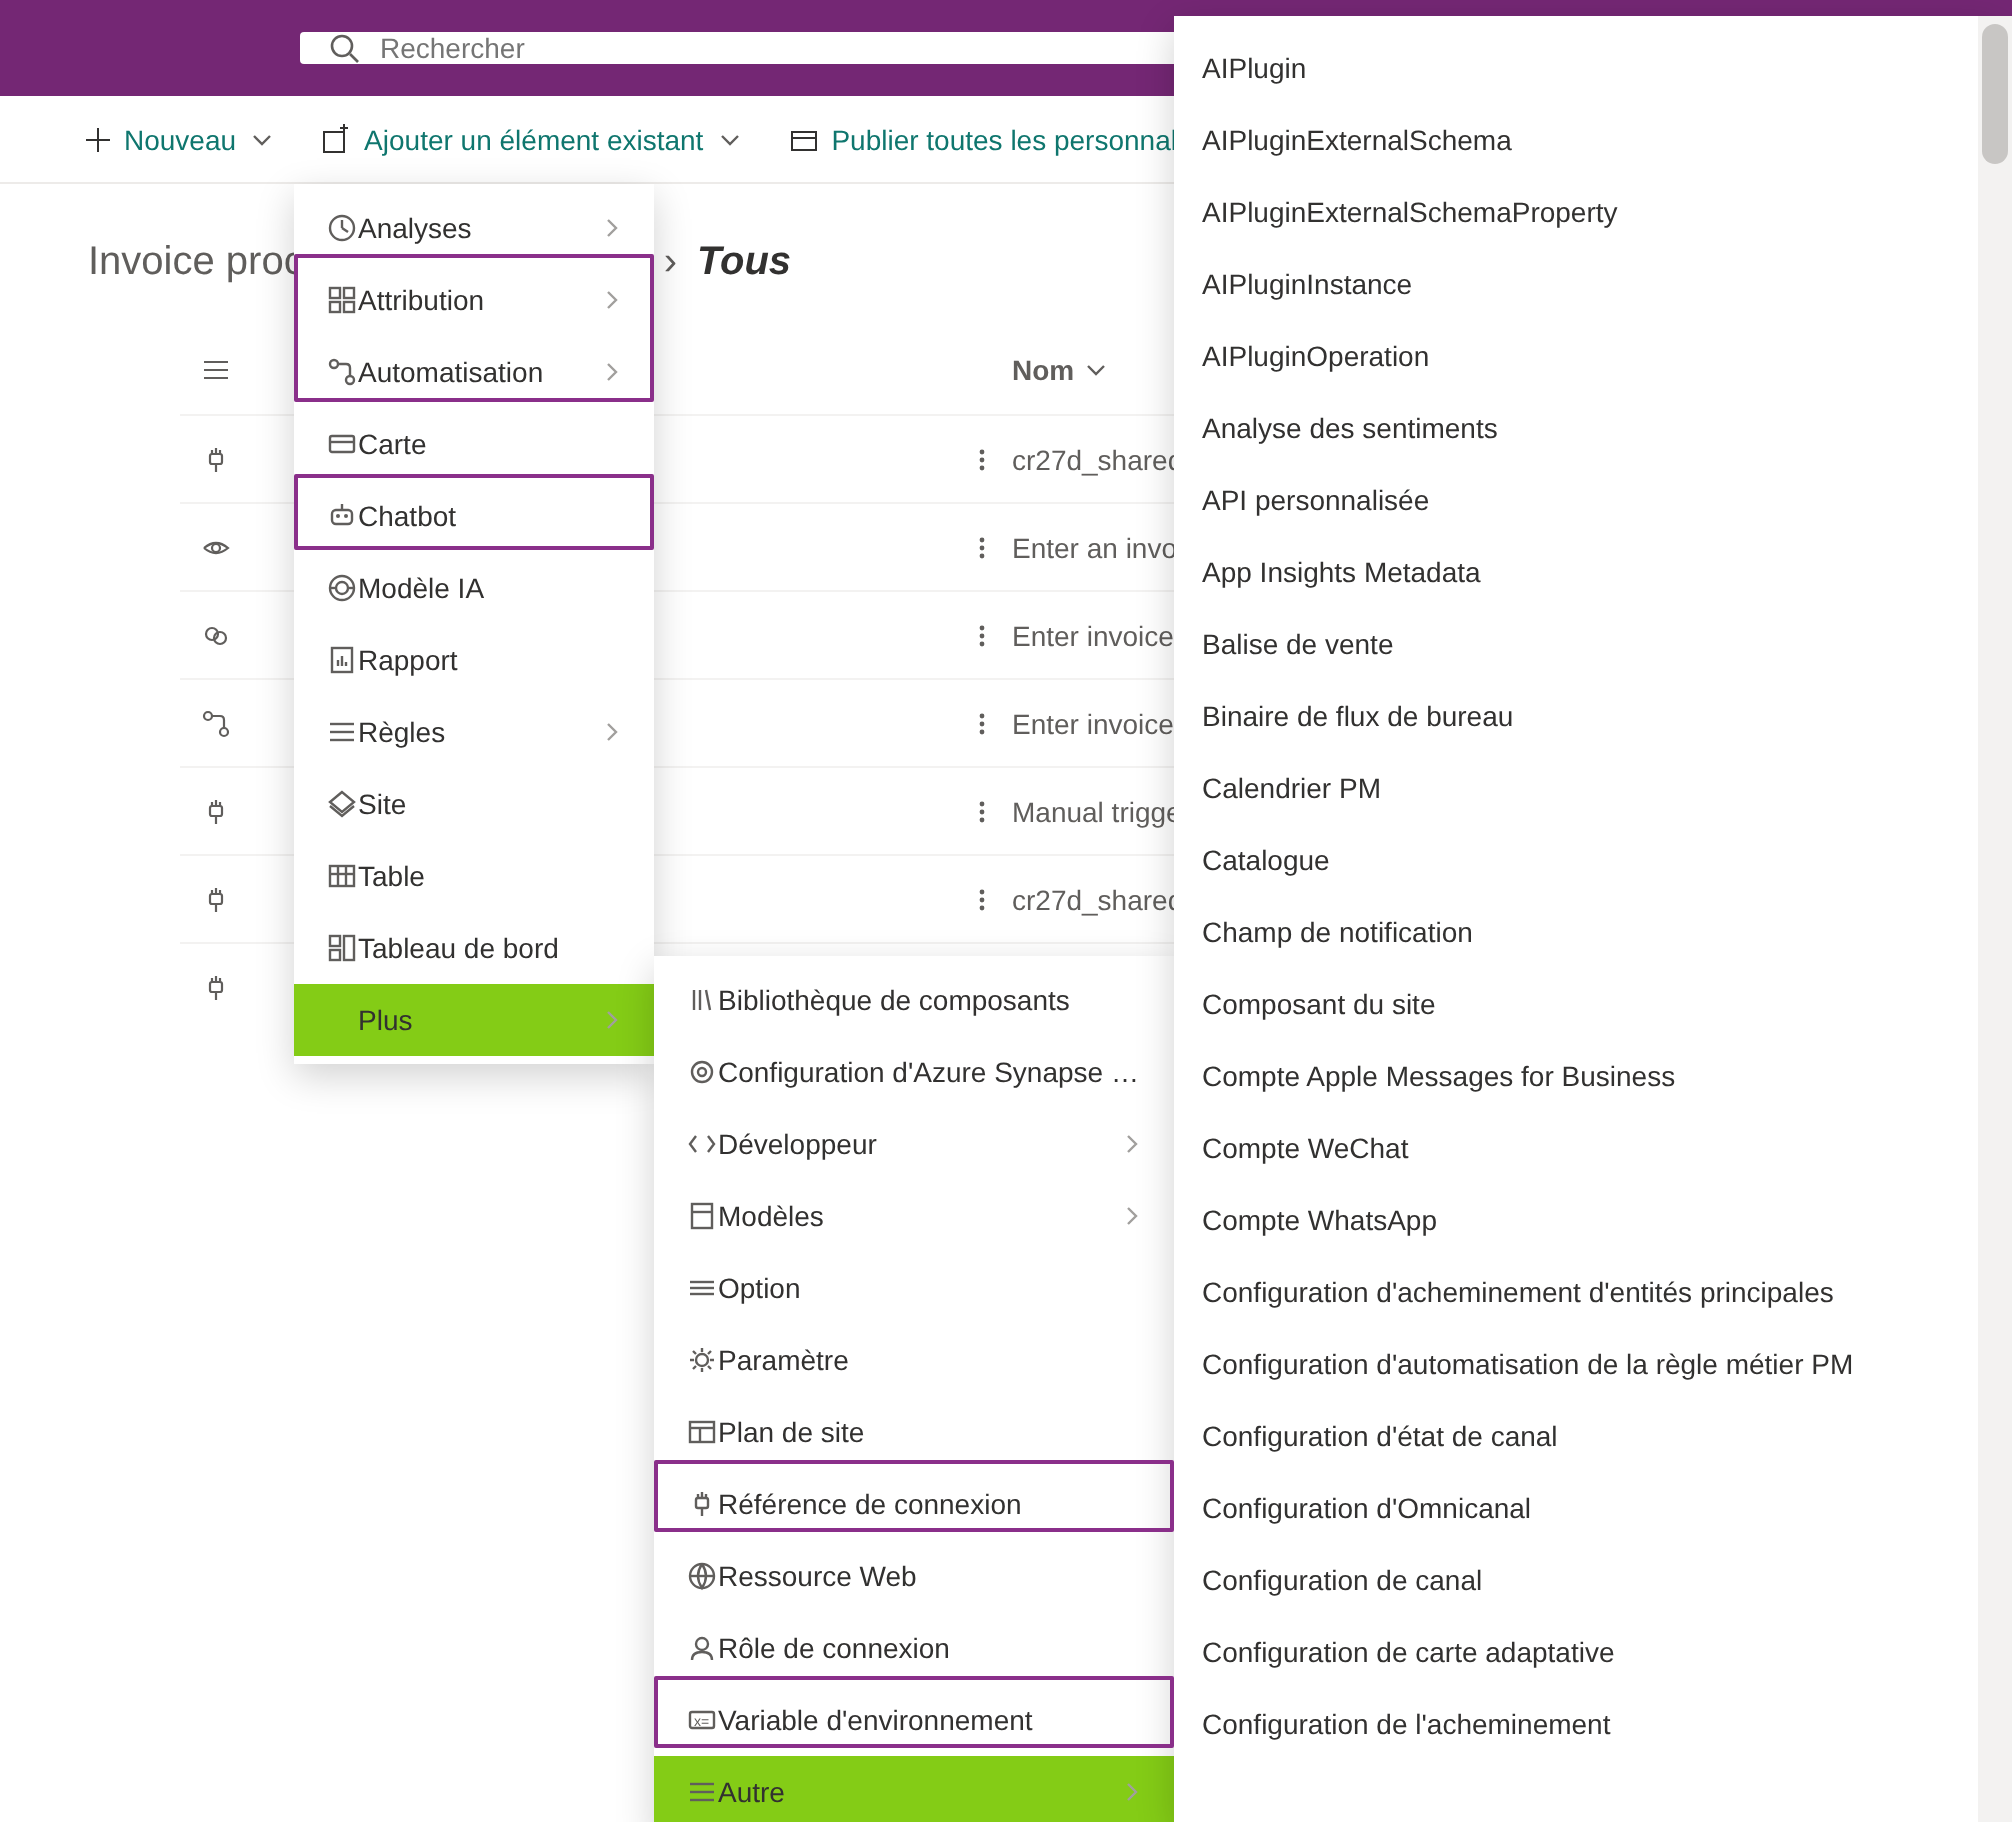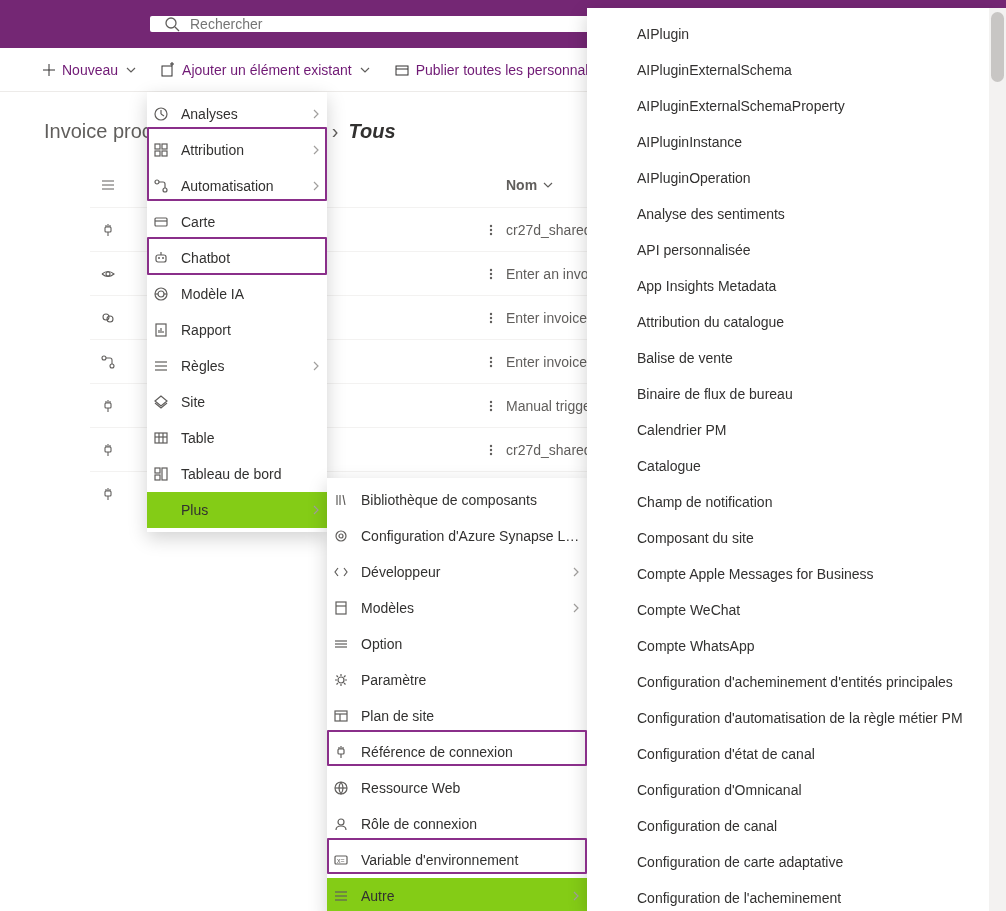--- a/index.html
+++ b/index.html
@@ -40,21 +40,21 @@
     height: 44px;
     display: flex;
     align-items: center;
     padding-left: 32px;
     border-bottom: 1px solid #edebe9;
     gap: 4px;
   }
   .cmdbtn {
     display: flex; align-items: center; gap: 6px;
     padding: 0 10px; height: 36px;
-    color: #701a75; cursor: pointer;
+    color: #0f766e; cursor: pointer;
   }
   .cmdbtn .chev { margin-left: 2px; }
   .breadcrumb {
     padding: 28px 0 20px 44px;
     font-size: 20px;
     color: #605e5c;
     display: flex; align-items: center; gap: 10px;
   }
   .breadcrumb .current { font-weight: 600; color: #323130; font-style: italic; }
   .tablewrap { padding-left: 90px; }
@@ -78,22 +78,22 @@
     left: 147px;
     width: 180px;
     background: #fff;
     box-shadow: 0 6px 18px rgba(0,0,0,.18);
     z-index: 10;
     padding: 4px 0;
   }
   .mitem {
     display: flex; align-items: center;
     height: 36px;
-    padding: 0 6px;
-    gap: 12px;
+    padding: 0 16px;
+    gap: 0;
     color: #323130;
     cursor: pointer;
     position: relative;
   }
   .mitem .micon { width: 16px; height:16px; flex-shrink:0; color:#605e5c; display:flex;align-items:center;justify-content:center;}
   .mitem .lbl { flex: 1; white-space: nowrap; overflow:hidden; text-overflow:ellipsis;}
   .mitem .subch { color:#a19f9d; }
   .mitem.sel { background: #84cc16; }
   .hl { position:absolute; border:2px solid #8a2f8a; pointer-events:none; z-index:20; border-radius:1px;}
   
@@ -117,21 +117,20 @@
     position: absolute;
     top: 8px;
     left: 587px;
     width: 413px;
     height: 903px;
     background: #fff;
     box-shadow: 0 6px 18px rgba(0,0,0,.18);
     z-index: 10;
     overflow: hidden;
     padding-top: 8px;
-    padding-left: 36px;
   }
   .m3item {
     height: 36px;
     display: flex; align-items: center;
     padding: 0 14px;
     color: #323130;
     cursor: pointer;
   }
   
   .scrolltrack {
@@ -651,21 +650,20 @@
 
 <div class="menu3" id="menu3">
     <div class="m3item">AIPlugin</div>
     <div class="m3item">AIPluginExternalSchema</div>
     <div class="m3item">AIPluginExternalSchemaProperty</div>
     <div class="m3item">AIPluginInstance</div>
     <div class="m3item">AIPluginOperation</div>
     <div class="m3item">Analyse des sentiments</div>
     <div class="m3item">API personnalisée</div>
     <div class="m3item">App Insights Metadata</div>
-    <div class="m3item">Attribution du catalogue</div>
     <div class="m3item">Balise de vente</div>
     <div class="m3item">Binaire de flux de bureau</div>
     <div class="m3item">Calendrier PM</div>
     <div class="m3item">Catalogue</div>
     <div class="m3item">Champ de notification</div>
     <div class="m3item">Composant du site</div>
     <div class="m3item">Compte Apple Messages for Business</div>
     <div class="m3item">Compte WeChat</div>
     <div class="m3item">Compte WhatsApp</div>
     <div class="m3item">Configuration d'acheminement d'entités principales</div>

